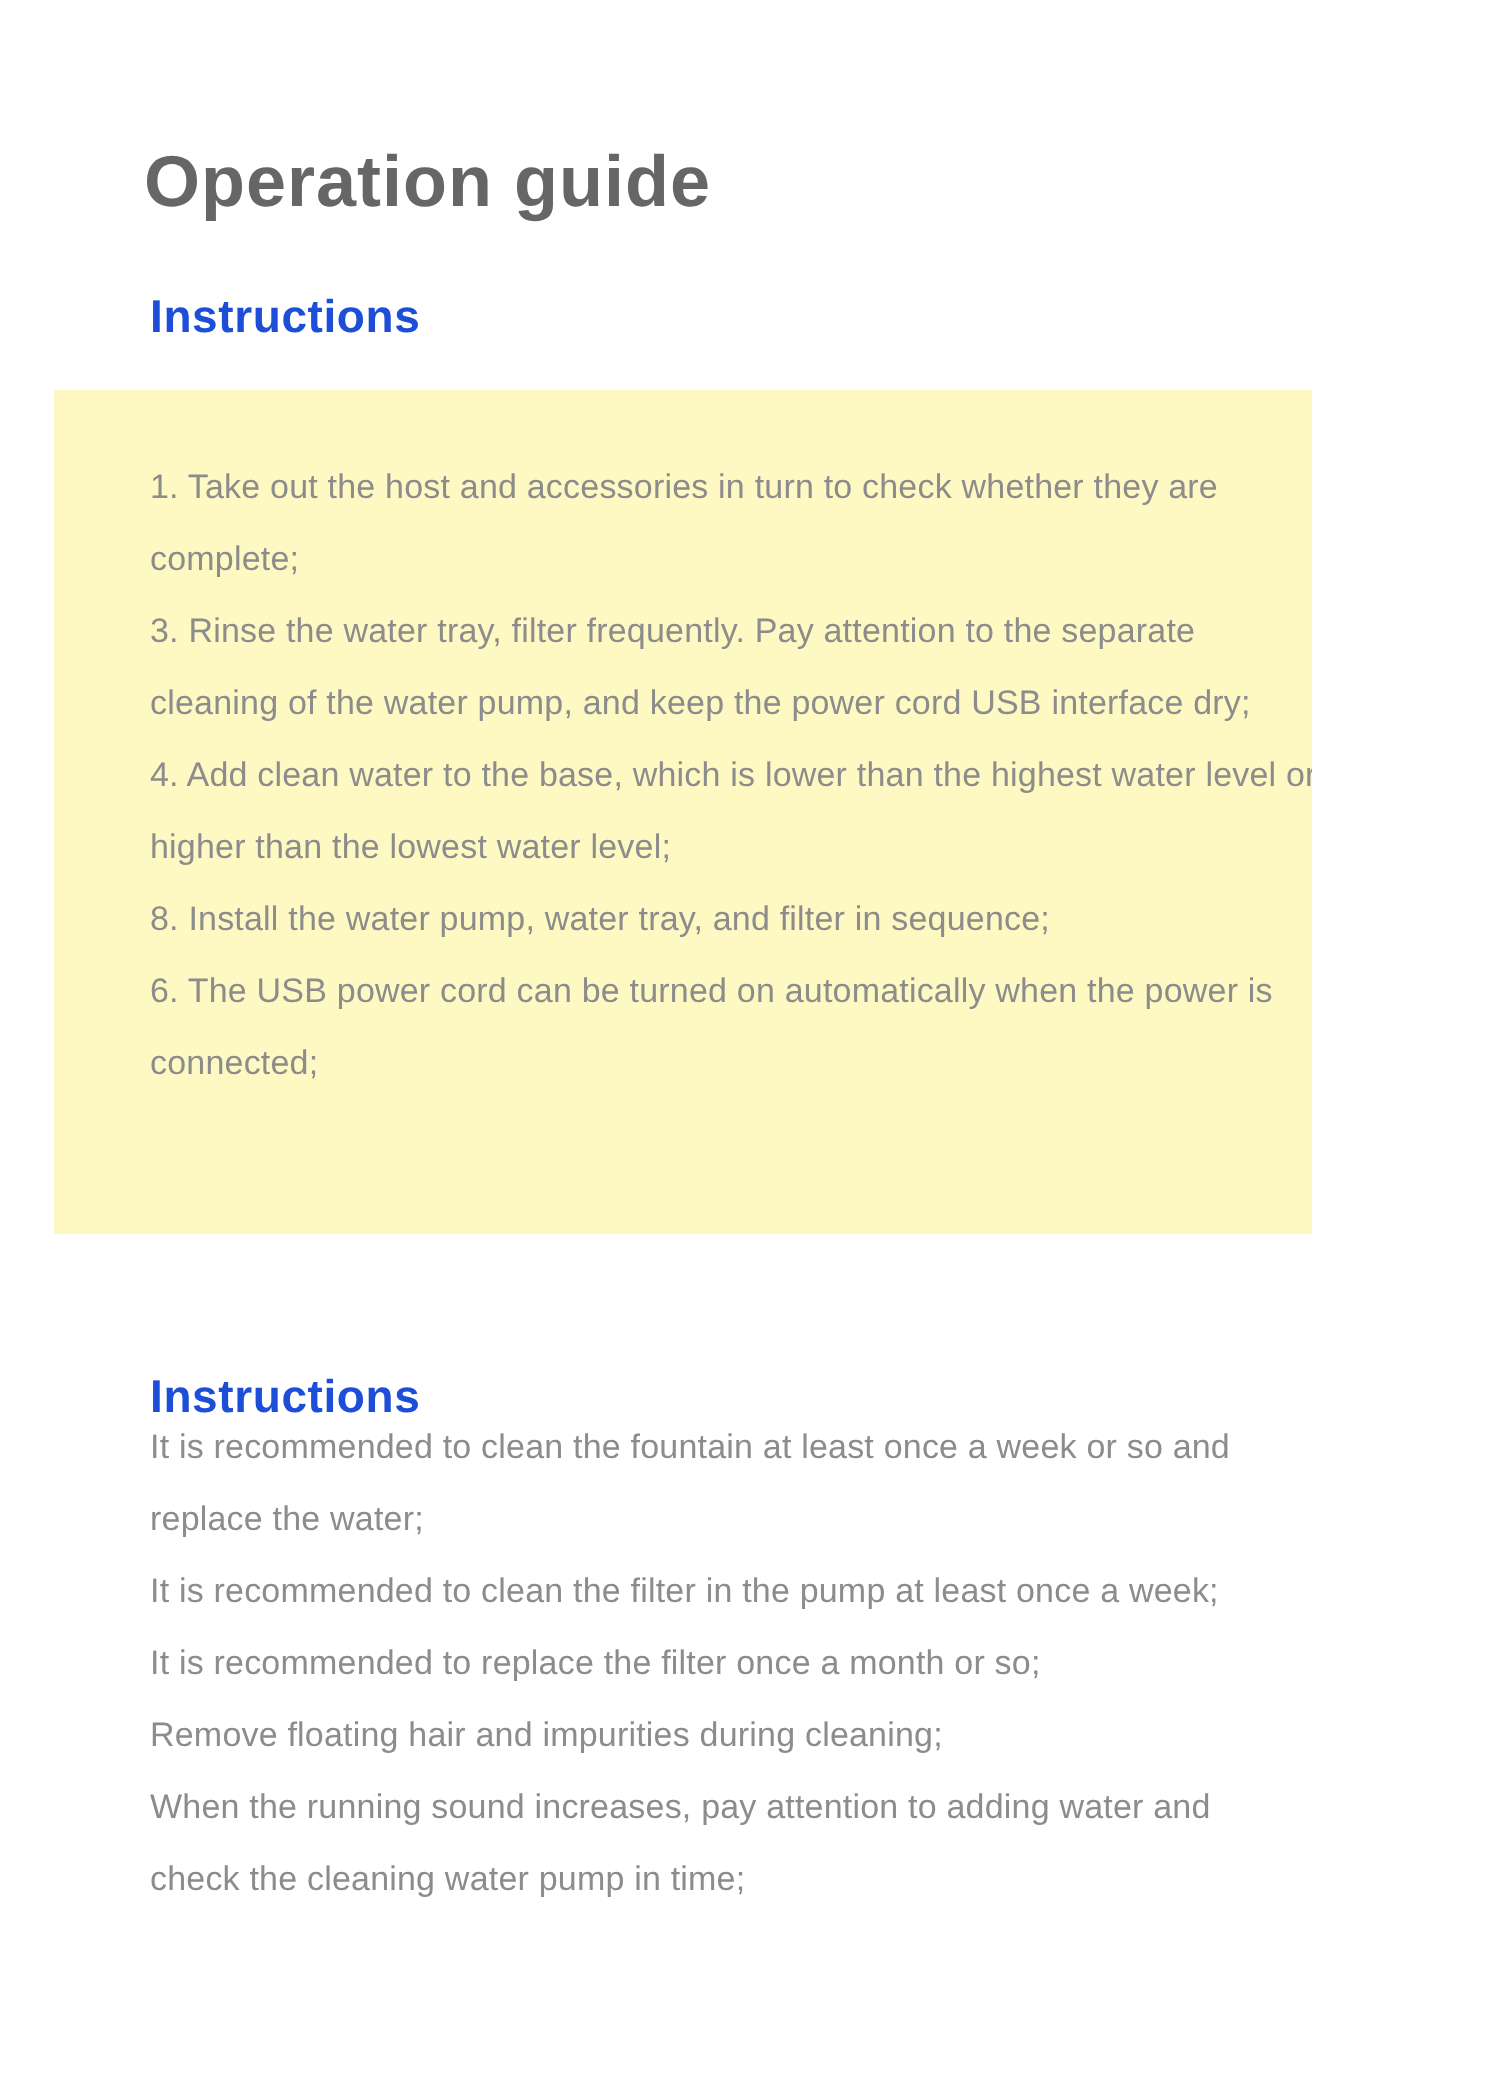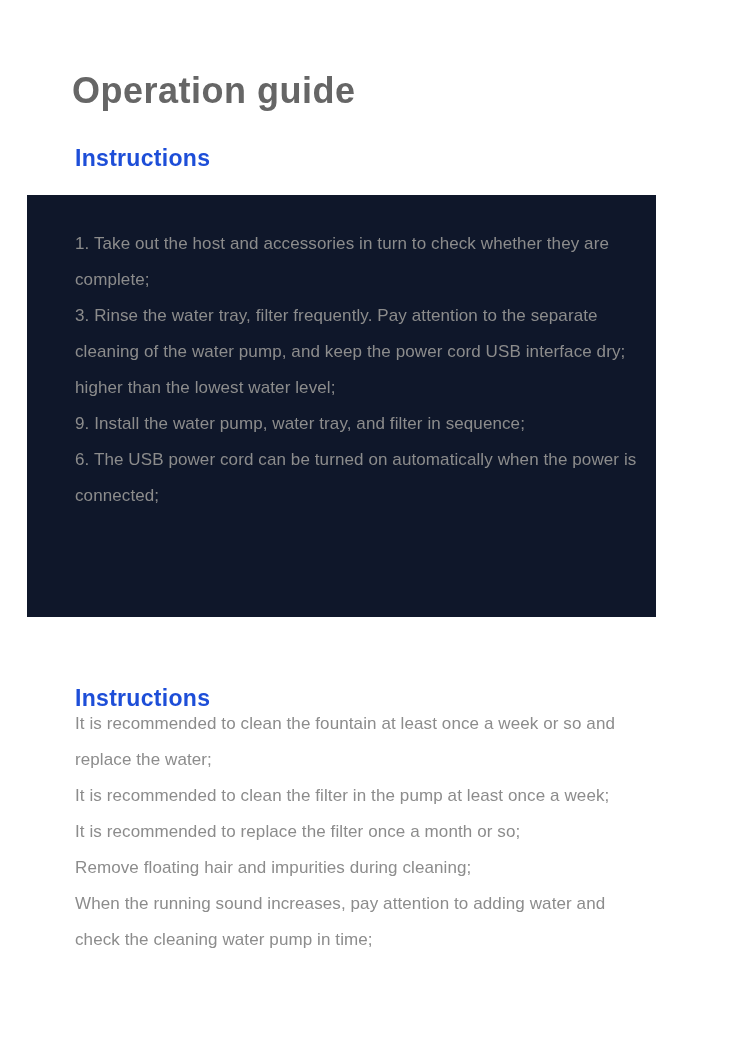--- a/index.html
+++ b/index.html
@@ -37,21 +37,21 @@
     white-space: nowrap;
   }
   .heading-instructions { top: 126px; }
   .heading-precautions { top: 666px; }
   .instructions-panel {
     position: absolute;
     left: 27px;
     top: 195px;
     width: 701px;
     height: 422px;
-    background: #0f172a;
+    background: #fef9c3;
     box-sizing: border-box;
     padding: 31px 10px 31px 48px;
   }
   .body-line {
     font-size: 17px;
     line-height: 36px;
     color: #8c8c8c;
     letter-spacing: 0.1px;
     white-space: nowrap;
   }
@@ -69,22 +69,23 @@
 
   <h1 class="page-title">Operation guide</h1>
 
   <h2 class="section-heading heading-instructions">Instructions</h2>
 
   <div class="instructions-panel">
     <div class="body-line">1. Take out the host and accessories in turn to check whether they are</div>
     <div class="body-line">complete;</div>
     <div class="body-line">3. Rinse the water tray, filter frequently. Pay attention to the separate</div>
     <div class="body-line">cleaning of the water pump, and keep the power cord USB interface dry;</div>
+    <div class="body-line">4. Add clean water to the base, which is lower than the highest water level or</div>
     <div class="body-line">higher than the lowest water level;</div>
-    <div class="body-line">9. Install the water pump, water tray, and filter in sequence;</div>
+    <div class="body-line">8. Install the water pump, water tray, and filter in sequence;</div>
     <div class="body-line">6. The USB power cord can be turned on automatically when the power is</div>
     <div class="body-line">connected;</div>
   </div>
 
   <h2 class="section-heading heading-precautions">Instructions</h2>
 
   <div class="precautions-block">
     <div class="body-line">It is recommended to clean the fountain at least once a week or so and</div>
     <div class="body-line">replace the water;</div>
     <div class="body-line">It is recommended to clean the filter in the pump at least once a week;</div>

